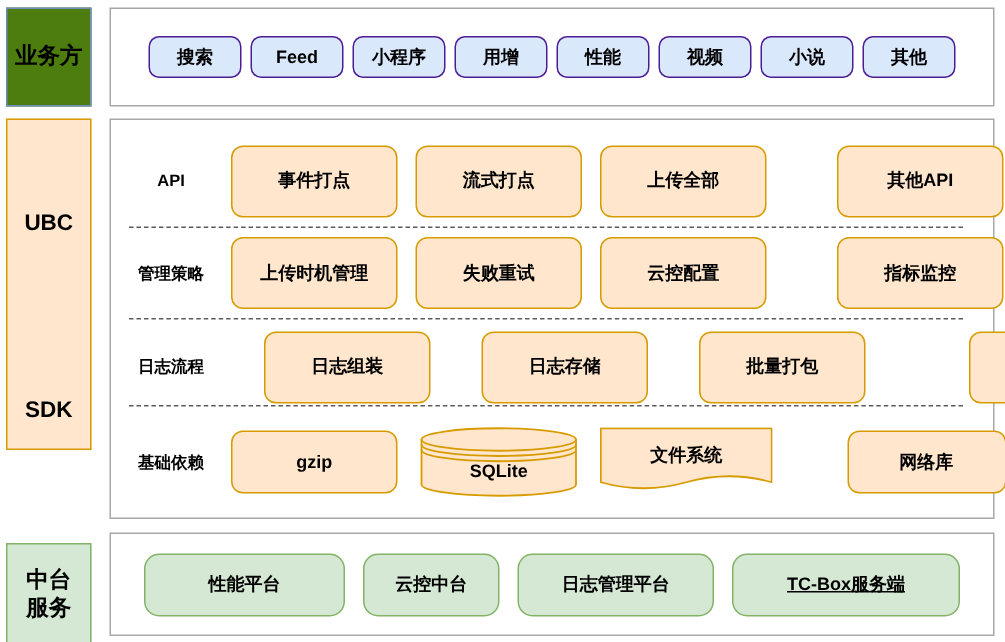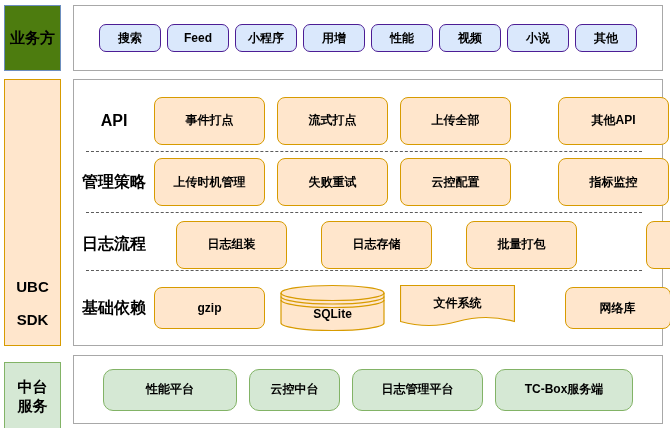--- a/index.html
+++ b/index.html
@@ -8,46 +8,46 @@
     font-family:"Liberation Sans","DejaVu Sans",sans-serif;color:#000;
     overflow:hidden;
   }
   
   .label-box{
     position:absolute;left:4px;width:57px;box-sizing:border-box;
     display:flex;flex-direction:column;align-items:center;justify-content:center;
     font-weight:bold;font-size:15px;text-align:center;line-height:1.25;
   }
   .label-box.blue{background:#4d7c0f;border:1px solid #6C8EBF;top:5px;height:66px;}
-  .label-box.orange{background:#FFE6CC;border:1px solid #D79B00;top:79px;height:267px;justify-content:flex-end;padding-top:60px;}
+  .label-box.orange{background:#FFE6CC;border:1px solid #D79B00;top:79px;height:221px;justify-content:space-between;padding-top:60px;}
   .label-box.orange .lbl-line{display:block;margin-bottom:15px;}
   .label-box.green{background:#D5E8D4;border:1px solid #82B366;top:362px;height:69px;}
   .label-box.green .lbl-line{display:block;}
   
   .container{
     position:absolute;left:73px;width:590px;box-sizing:border-box;
     background:#fff;border:1px solid #A8A8A8;
   }
   .container.top{top:5px;height:66px;display:flex;align-items:center;justify-content:center;gap:6px;}
   .container.middle{top:79px;height:267px;display:flex;flex-direction:column;}
   .container.bottom{top:355px;height:69px;display:flex;align-items:center;justify-content:center;gap:12px;}
   
   .chip{
     box-sizing:border-box;display:flex;align-items:center;justify-content:center;
     font-size:12px;font-weight:bold;text-align:center;
   }
   .chip.blue{background:#DAE8FC;border:1px solid #4c1d95;border-radius:7px;width:62px;height:28px;}
   .chip.orange{background:#FFE6CC;border:1px solid #D79B00;border-radius:8px;width:111px;height:48px;}
   .chip.green{background:#D5E8D4;border:1px solid #82B366;border-radius:10px;height:42px;}
   .chip.green.w1{width:134px;} .chip.green.w2{width:91px;}
-  .chip.green.w3{width:131px;} .chip.green.w4{width:138px;}
+  .chip.green.w3{width:131px;} .chip.green.w4{width:152px;text-decoration:underline;}
   
   .sdk-row{display:flex;align-items:center;box-sizing:border-box;}
   .sdk-row .row-label{
-    width:80px;flex:0 0 80px;text-align:center;font-size:16px;font-weight:bold;
+    width:80px;flex:0 0 80px;text-align:center;font-size:11px;font-weight:bold;
   }
   .sdk-row .slot{flex:0 0 111px;margin-right:12px;display:flex;align-items:center;justify-content:center;}
   .sdk-row .slot:last-child{margin-right:0;padding-left:35px;}
   .row-api{height:71px;padding-top:10px;}
   .row-strategy{height:60px;}
   .row-logflow{height:57px;padding-top:6px;gap:22px;}
   .row-deps{flex:1;}
   .sep{border-top:1px dashed #5B5B5B;margin:0 20px 0 12px;height:0;}
   
   .chip.orange.dep{height:42px;}

